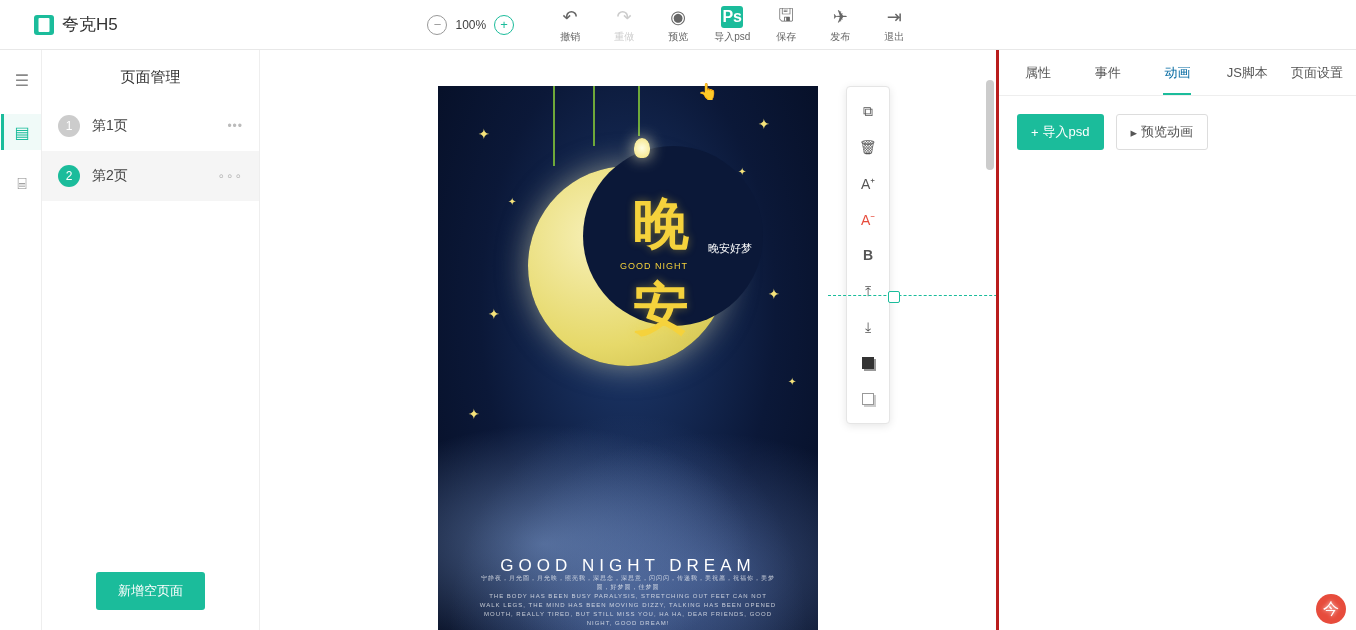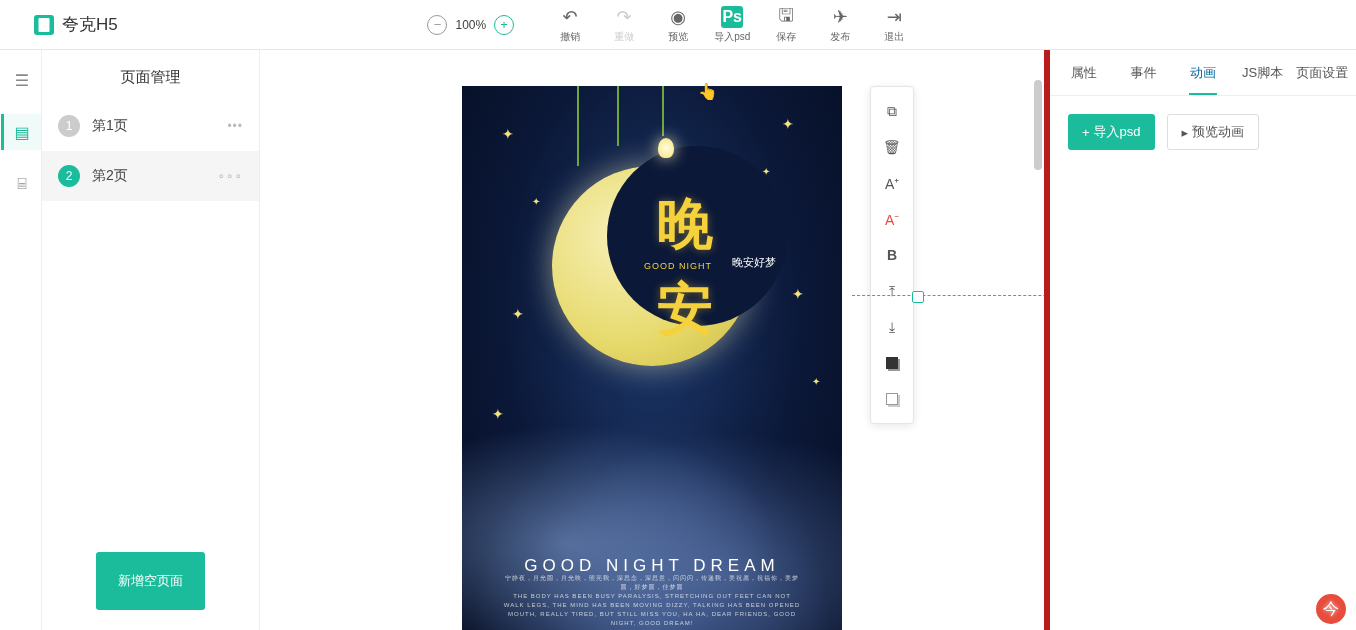--- a/index.html
+++ b/index.html
@@ -33,50 +33,50 @@
 
 .pagepanel { width: 218px; border-right: 1px solid #eee; display: flex; flex-direction: column; }
 .pagepanel-title { text-align: center; font-size: 15px; color: #333; padding: 18px 0 14px; font-weight: 500; }
 .page-list { flex: 1; }
 .page-item { display: flex; align-items: center; padding: 14px 16px; gap: 12px; cursor: pointer; }
 .page-item.active { background: #f5f5f5; }
 .page-num { width: 22px; height: 22px; border-radius: 50%; background: #ccc; color: #fff; display: flex; align-items: center; justify-content: center; font-size: 12px; }
 .page-item.active .page-num { background: #1bbc9b; }
 .page-name { flex: 1; font-size: 14px; color: #444; }
 .page-more { color: #bbb; font-size: 12px; letter-spacing: 1px; }
-.add-page-btn { margin: 14px auto 20px; background: #1bbc9b; color: #fff; border: none; padding: 20px 22px; font-size: 13px; border-radius: 3px; cursor: pointer; }
+.add-page-btn { margin: 14px auto 20px; background: #1bbc9b; color: #fff; border: none; padding: 10px 22px; font-size: 13px; border-radius: 3px; cursor: pointer; }
 
 .canvas-area { flex: 1; position: relative; background: #fff; overflow: hidden; }
 .canvas-wrap { position: absolute; left: 50%; top: 36px; transform: translateX(-50%); }
 .poster { width: 380px; height: 560px; background: radial-gradient(ellipse at 50% 40%, #1e3a6e 0%, #0b1838 55%, #050d22 100%); position: relative; overflow: hidden; }
 .poster-clouds { position: absolute; left: -20px; right: -20px; bottom: -10px; height: 280px; background: radial-gradient(ellipse at 30% 60%, rgba(120,150,200,0.6) 0%, transparent 50%), radial-gradient(ellipse at 70% 70%, rgba(100,130,190,0.5) 0%, transparent 50%), radial-gradient(ellipse at 50% 90%, rgba(80,110,170,0.6) 0%, transparent 60%); }
 .moon { position: absolute; left: 90px; top: 80px; width: 200px; height: 200px; }
 .moon::before { content: ""; position: absolute; inset: 0; border-radius: 50%; background: radial-gradient(circle at 35% 35%, #f7f0b8, #e6d96a 60%, #c9b943); box-shadow: 0 0 30px rgba(247,240,184,0.5); }
 .moon::after { content: ""; position: absolute; left: 55px; top: -20px; width: 180px; height: 180px; border-radius: 50%; background: #0b1838; }
 .star { position: absolute; color: #f5e37a; font-size: 14px; }
 .s1{left:40px;top:40px}.s2{left:320px;top:30px}.s3{left:50px;top:220px}.s4{left:330px;top:200px}.s5{left:30px;top:320px}.s6{left:300px;top:80px;font-size:10px}.s7{left:70px;top:110px;font-size:10px}.s8{left:350px;top:290px;font-size:10px}
 .cn-char { position: absolute; left: 195px; top: 110px; font-size: 56px; color: #f5d23c; font-weight: bold; line-height: 1; text-shadow: 0 0 8px rgba(245,210,60,0.4); font-family: "STKaiti","KaiTi",serif; }
 .cn-char2 { position: absolute; left: 195px; top: 195px; font-size: 56px; color: #f5d23c; font-weight: bold; line-height: 1; text-shadow: 0 0 8px rgba(245,210,60,0.4); font-family: "STKaiti","KaiTi",serif; }
 .good-sm { position: absolute; left: 182px; top: 175px; font-size: 9px; color: #f5d23c; letter-spacing: 1px; }
-.sub-cn { position: absolute; left: 270px; top: 169px; font-size: 11px; color: #fff; }
+.sub-cn { position: absolute; left: 270px; top: 155px; font-size: 11px; color: #fff; }
 .headline { position: absolute; left: 0; right: 0; bottom: 70px; text-align: center; color: #fff; letter-spacing: 5px; font-size: 17px; font-weight: 300; }
 .subtext { position: absolute; left: 40px; right: 40px; bottom: 18px; color: rgba(255,255,255,0.7); font-size: 6px; text-align: center; line-height: 1.5; letter-spacing: 1px; }
 .topstrip { position: absolute; left: 0; right: 0; top: 12px; text-align: center; color: rgba(255,255,255,0.5); font-size: 8px; letter-spacing: 8px; }
 .vine { position: absolute; border-left: 2px solid #6ea83a; }
 .v1{left:115px;top:0;height:80px}.v2{left:155px;top:0;height:60px}.v3{left:200px;top:0;height:50px}
 .bulb { position: absolute; left: 196px; top: 52px; width: 16px; height: 20px; background: radial-gradient(circle, #fffde0, #f5e37a); border-radius: 50% 50% 40% 40%; box-shadow: 0 0 15px rgba(255,250,200,0.8); }
 
 .floating-toolbar { position: absolute; left: 50%; top: 36px; margin-left: 218px; width: 44px; background: #fff; border: 1px solid #e5e5e5; border-radius: 4px; box-shadow: 0 2px 8px rgba(0,0,0,0.1); padding: 6px 0; }
 .ft-item { height: 36px; display: flex; align-items: center; justify-content: center; font-size: 14px; color: #555; cursor: pointer; }
 .ft-item.red { color: #e74c3c; }
 
 .rule-h { position: absolute; left: 50%; top: 245px; margin-left: 200px; width: 280px; height: 1px; border-top: 1px dashed #1bbc9b; }
 .rule-h::before { content:""; position:absolute; left: 60px; top:-5px; width:10px; height:10px; background:#fff; border:1px solid #1bbc9b; border-radius:2px;}
 
-.rightpanel { width: 312px; border-left: 6px solid #b91c1c; display: flex; flex-direction: column; }
+.rightpanel { width: 360px; border-left: 3px solid #b91c1c; display: flex; flex-direction: column; }
 .rp-tabs { display: flex; padding: 0 4px; height: 46px; align-items: center; border-bottom: 1px solid #eee; }
 .rp-tab { flex: 1; text-align: center; font-size: 13px; color: #555; cursor: pointer; padding: 12px 0; position: relative; }
 .rp-tab.active { color: #0369a1; }
 .rp-tab.active::after { content: ""; position: absolute; bottom: -1px; left: 50%; transform: translateX(-50%); width: 28px; height: 2px; background: #1bbc9b; }
 .rp-body { padding: 18px; display: flex; gap: 12px; }
 .btn-primary { background: #1bbc9b; color: #fff; border: none; padding: 8px 14px; font-size: 13px; border-radius: 3px; cursor: pointer; display: flex; align-items: center; gap: 4px; }
 .btn-outline { background: #fff; color: #555; border: 1px solid #ddd; padding: 8px 14px; font-size: 13px; border-radius: 3px; cursor: pointer; display: flex; align-items: center; gap: 4px; }
 
 .watermark { position: absolute; right: 10px; bottom: 6px; font-size: 28px; color: rgba(0,0,0,0.6); font-weight: 500; display:flex; align-items:center; gap:6px; text-shadow: 0 0 4px #fff; }
 .wm-ico { width: 30px; height: 30px; background: #e74c3c; border-radius: 50%; display:inline-flex; align-items:center; justify-content:center; color:#fff; font-size:16px; }

